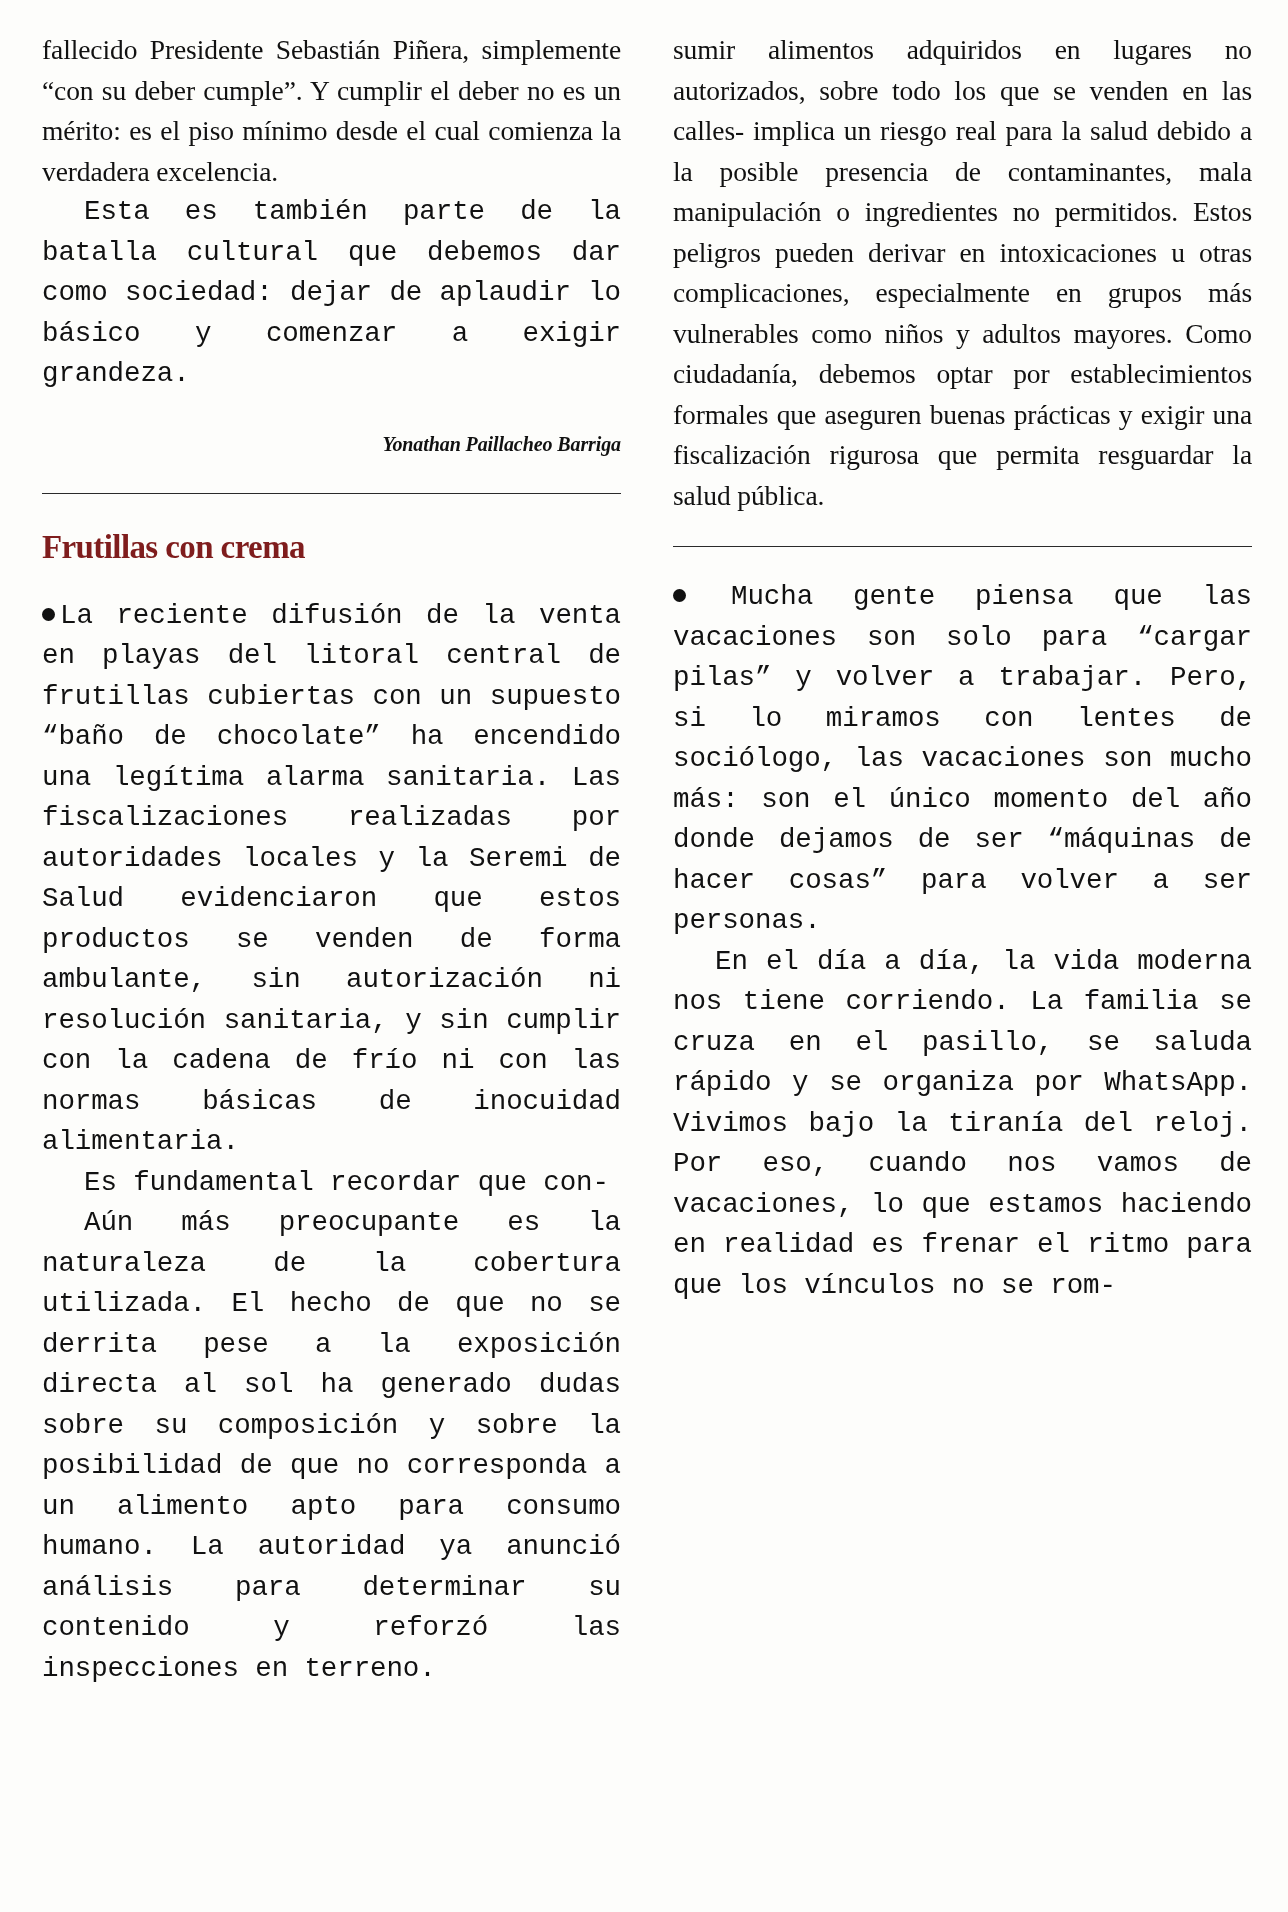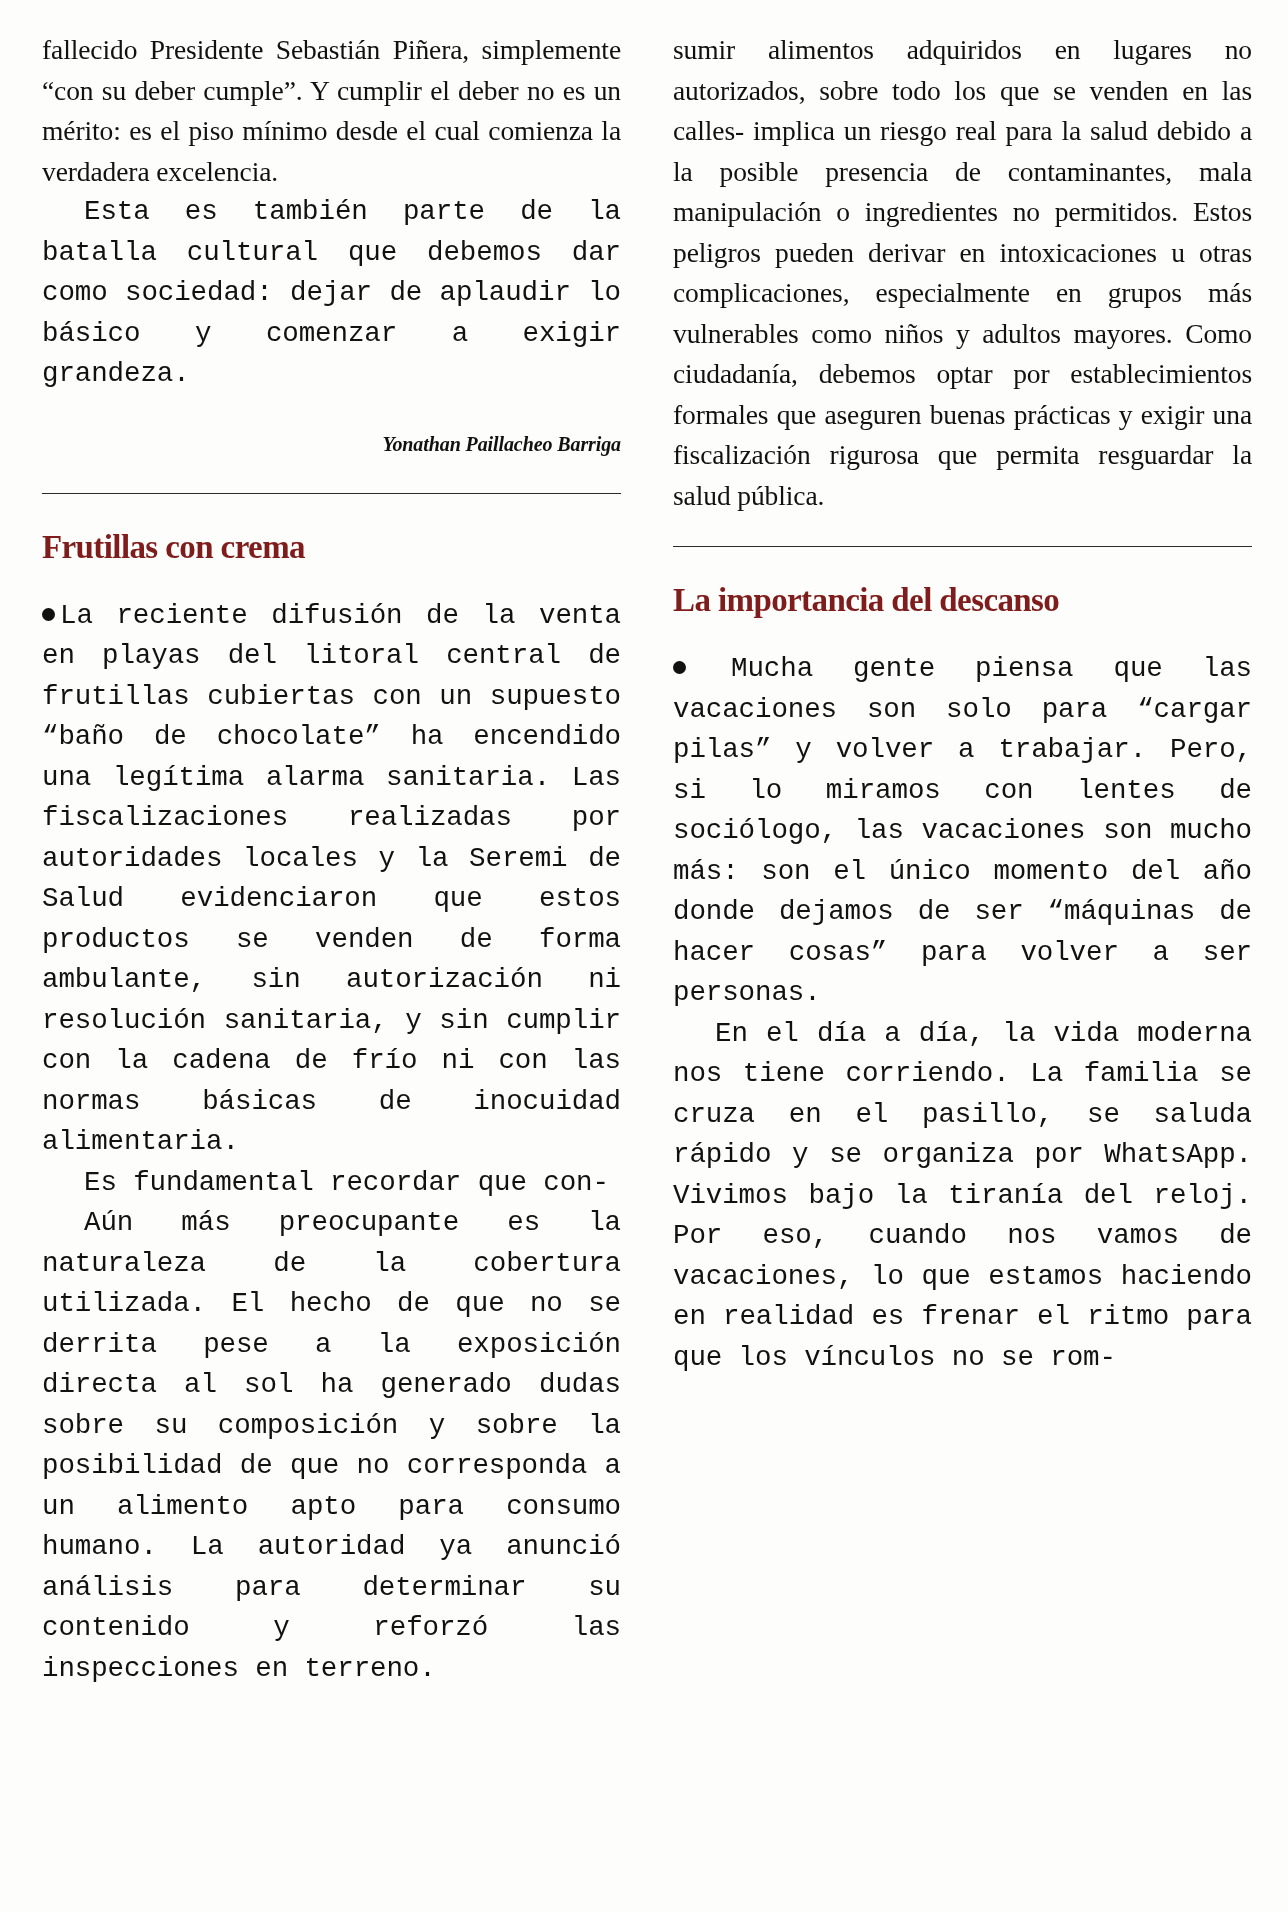--- a/index.html
+++ b/index.html
@@ -119,21 +119,20 @@
 
       <p class="indent">Aún más preocupante es la naturaleza de la cobertura utilizada. El hecho de que no se derrita pese a la exposición directa al sol ha generado dudas sobre su composición y sobre la posibilidad de que no corresponda a un alimento apto para consumo humano. La autoridad ya anunció análisis para determinar su contenido y reforzó las inspecciones en terreno.</p>
     </div>
 
     <div class="column">
       <p class="first">sumir alimentos adquiridos en lugares no autorizados, sobre todo los que se venden en las calles- implica un riesgo real para la salud debido a la posible presencia de contaminantes, mala manipulación o ingredientes no permitidos. Estos peligros pueden derivar en intoxicaciones u otras complicaciones, especialmente en grupos más vulnerables como niños y adultos mayores. Como ciudadanía, debemos optar por establecimientos formales que aseguren buenas prácticas y exigir una fiscalización rigurosa que permita resguardar la salud pública.</p>
 
 
       <hr class="rule">
 
-      <h2 class="headline">La importancia del descanso</h2>
 
       <p class="space-after-head"><span class="bullet"></span> <span>Mucha gente piensa que las vacaciones son solo para “cargar pilas” y volver a trabajar. Pero, si lo miramos con lentes de sociólogo, las vacaciones son mucho más: son el único momento del año donde dejamos de ser “máquinas de hacer cosas” para volver a ser personas.</span></p>
 
       <p class="indent">En el día a día, la vida moderna nos tiene corriendo. La familia se cruza en el pasillo, se saluda rápido y se organiza por WhatsApp. Vivimos bajo la tiranía del reloj. Por eso, cuando nos vamos de vacaciones, lo que estamos haciendo en realidad es frenar el ritmo para que los vínculos no se rom-</p>
     </div>
 
   </div>
 </div>
 
 </body></html>

